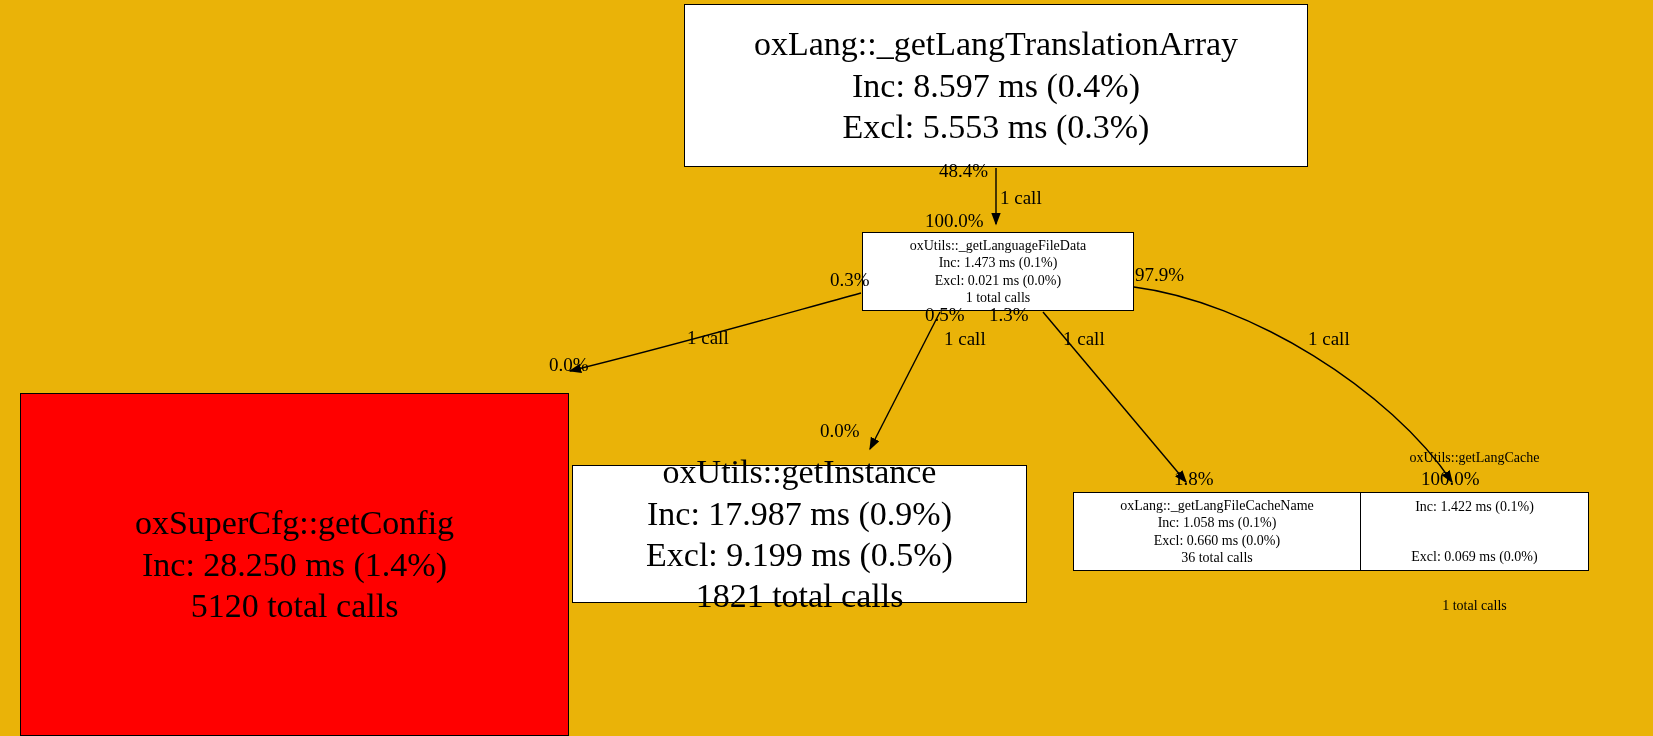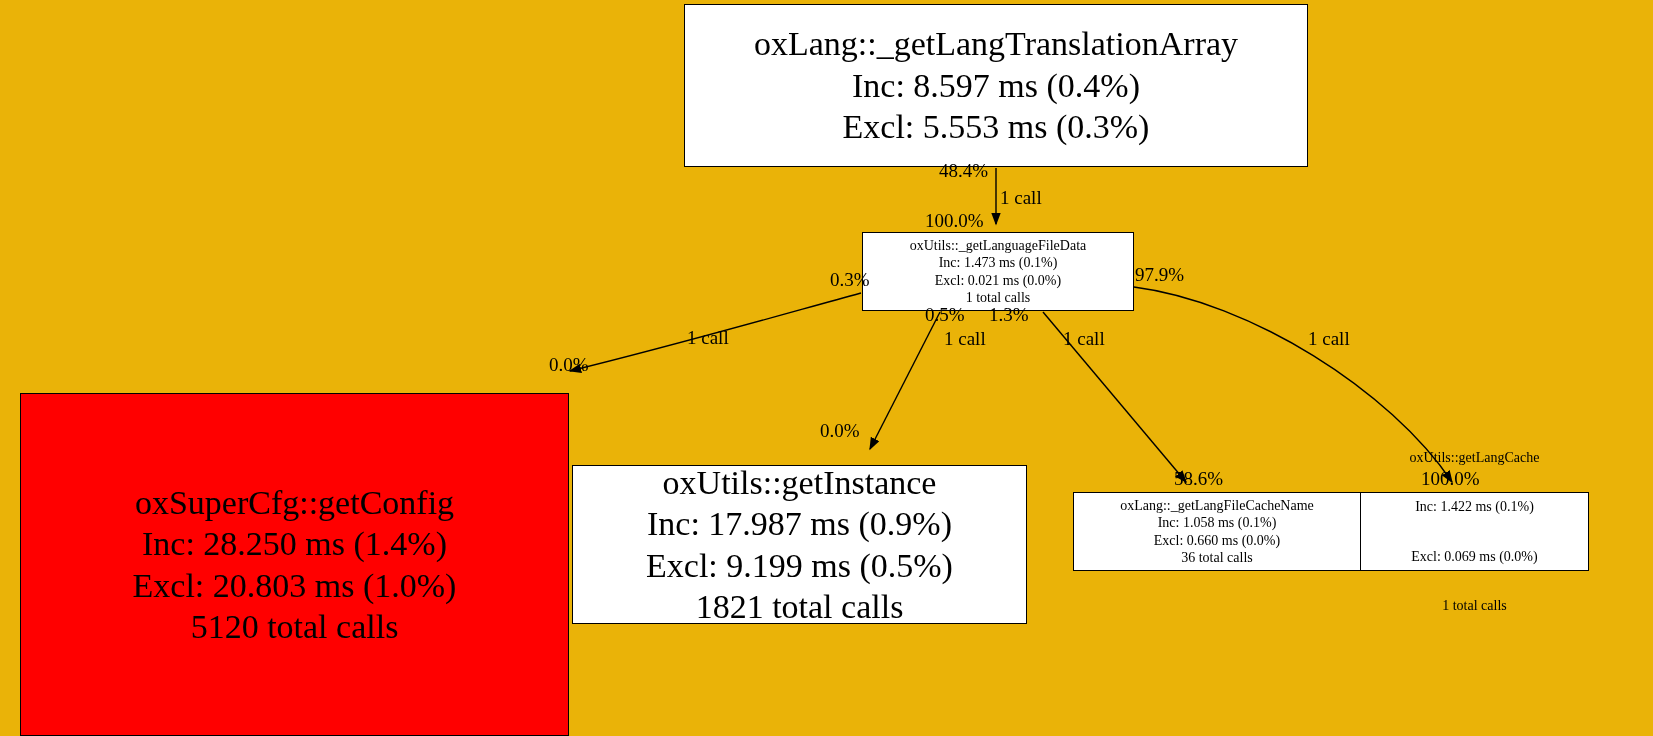--- a/index.html
+++ b/index.html
@@ -98,25 +98,24 @@
   <div class="node-box size-sm" style="left:862px; top:232px; width:272px; height:79px;">
     <span class="node-line">oxUtils::_getLanguageFileData</span>
     <span class="node-line">Inc: 1.473 ms (0.1%)</span>
     <span class="node-line">Excl: 0.021 ms (0.0%)</span>
     <span class="node-line">1 total calls</span>
   </div>
 
   <div class="node-box size-lg red" style="left:20px; top:393px; width:549px; height:343px;">
     <span class="node-line">oxSuperCfg::getConfig</span>
     <span class="node-line">Inc: 28.250 ms (1.4%)</span>
-    <span class="node-line">Excl: 20.803 ms (1.0%)</span>
     <span class="node-line">5120 total calls</span>
   </div>
 
-  <div class="node-box size-lg" style="left:572px; top:465px; width:455px; height:159px;">
+  <div class="node-box size-lg" style="left:572px; top:465px; width:455px; height:138px;">
     <span class="node-line">oxUtils::getInstance</span>
     <span class="node-line">Inc: 17.987 ms (0.9%)</span>
     <span class="node-line">Excl: 9.199 ms (0.5%)</span>
     <span class="node-line">1821 total calls</span>
   </div>
 
   <div class="node-box size-sm" style="left:1050px; top:492px; width:288px; height:79px;margin-left:23px;">
     <span class="node-line">oxLang::_getLangFileCacheName</span>
     <span class="node-line">Inc: 1.058 ms (0.1%)</span>
     <span class="node-line">Excl: 0.660 ms (0.0%)</span>
@@ -140,16 +139,16 @@
 
   <span class="edge-label" style="left:925px; top:305px;">0.5%</span>
   <span class="edge-label" style="left:989px; top:305px;">1.3%</span>
   <span class="edge-label" style="left:944px; top:329px;">1 call</span>
   <span class="edge-label" style="left:1063px; top:329px;">1 call</span>
 
   <span class="edge-label" style="left:1135px; top:265px;">97.9%</span>
   <span class="edge-label" style="left:1308px; top:329px;">1 call</span>
 
   <span class="edge-label" style="left:820px; top:421px;">0.0%</span>
-  <span class="edge-label" style="left:1174px; top:469px;">58.6%</span>
+  <span class="edge-label" style="left:1174px; top:469px;">1.8%</span>
   <span class="edge-label" style="left:1421px; top:469px;">100.0%</span>
 
 </div>
 
 </body></html>

